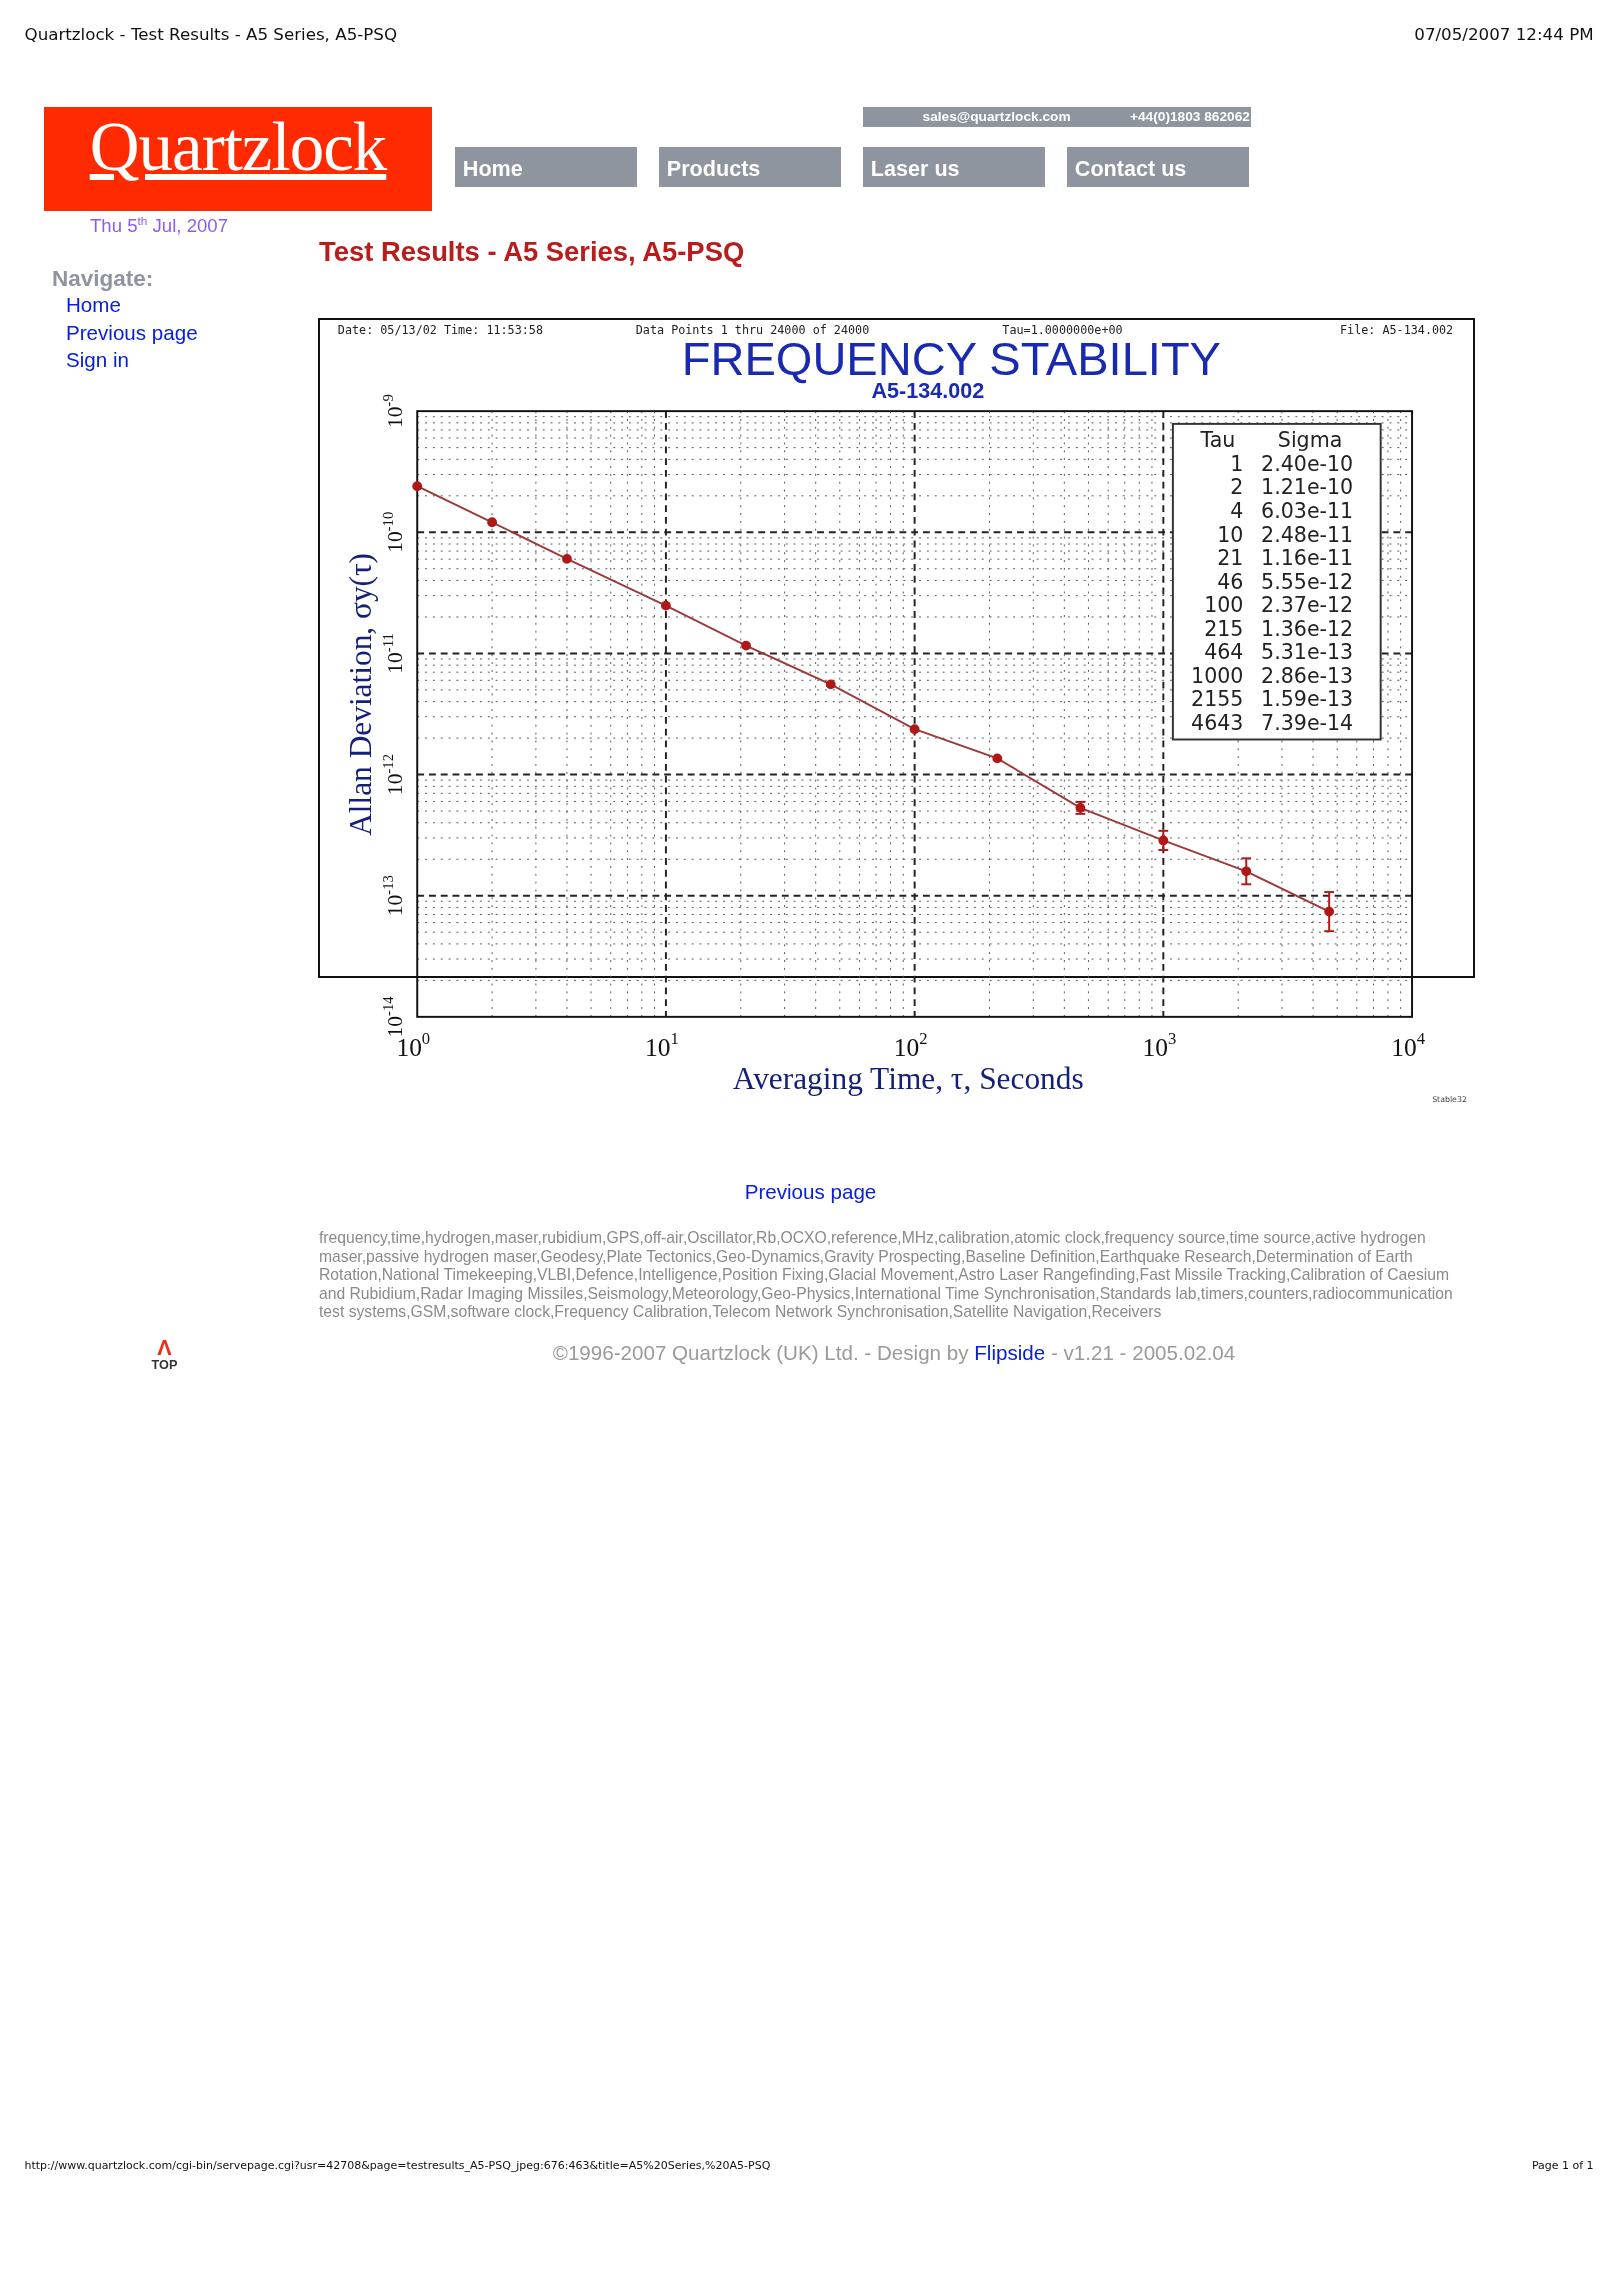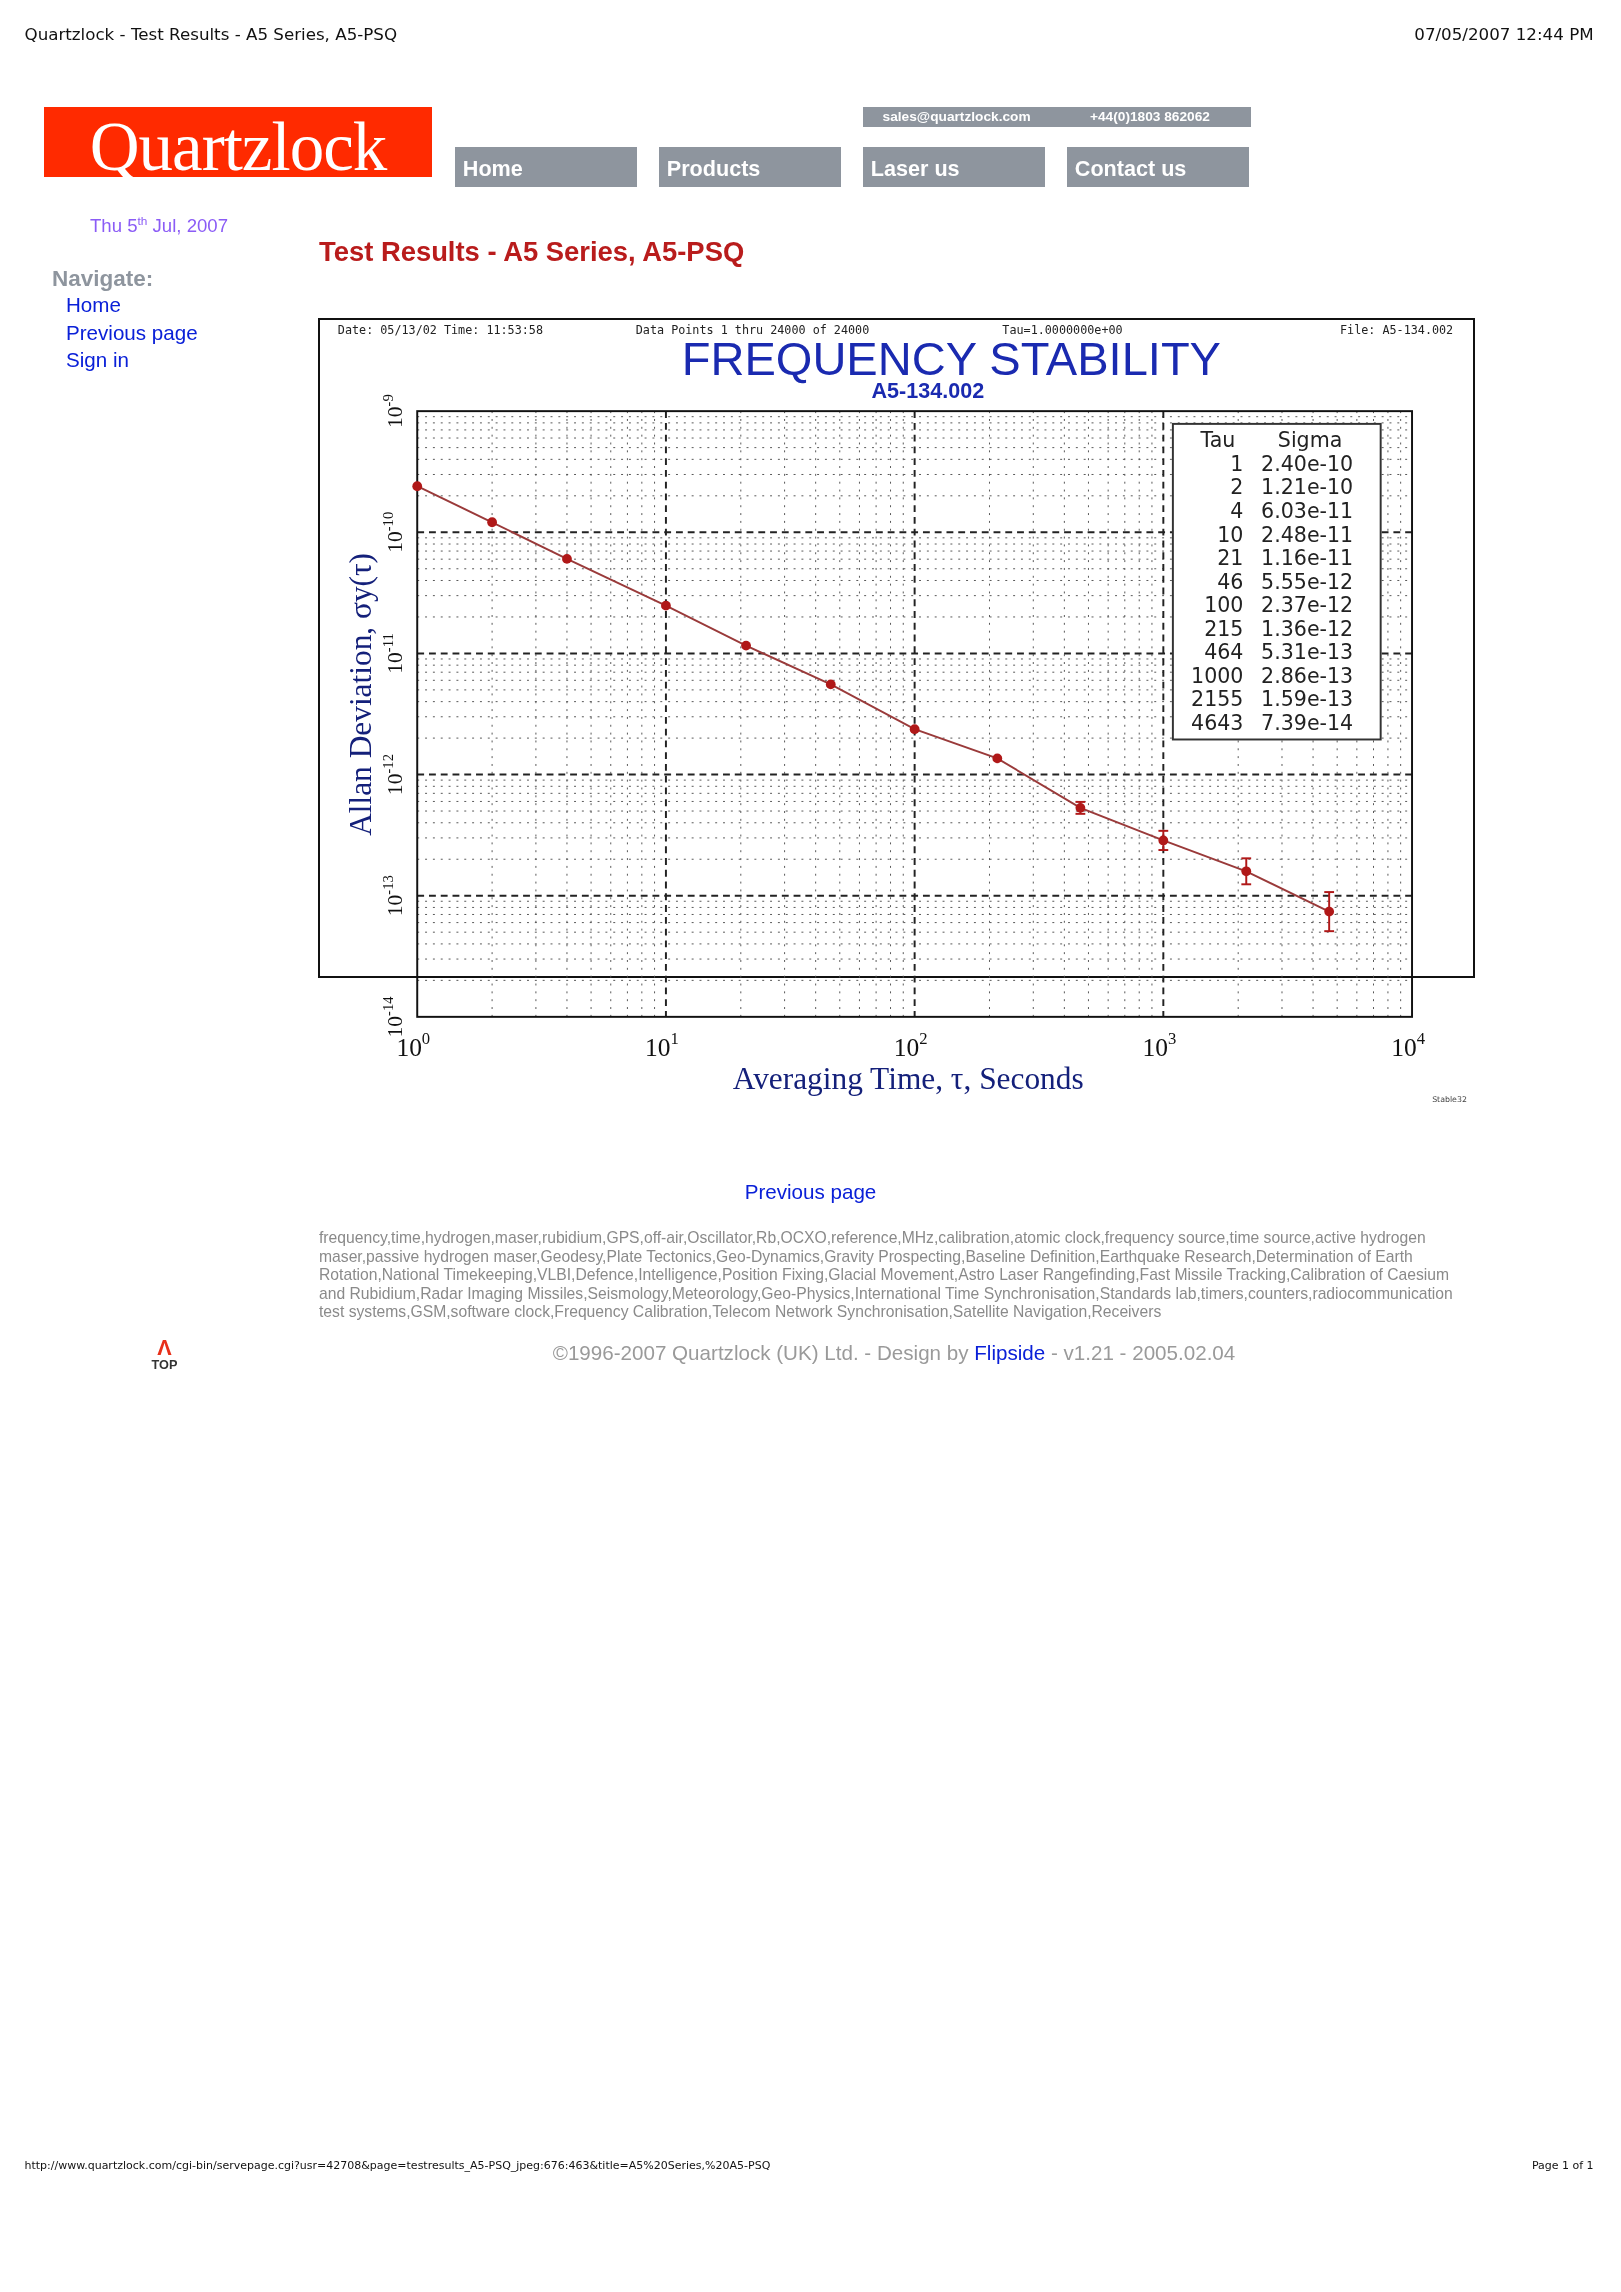--- a/index.html
+++ b/index.html
@@ -1,23 +1,23 @@
 <!DOCTYPE html>
 <html><head>
 <meta charset="utf-8">
 <style>
   html, body { margin:0; padding:0; background:#ffffff; }
   body { width:1621px; height:2293px; position:relative; font-family:"Liberation Sans", sans-serif; overflow:hidden; }
   .print-hdr { position:absolute; top:23.5px; font-family:"DejaVu Sans", sans-serif; font-size:16.7px; color:#111; }
   .print-ftr { position:absolute; top:2159px; font-family:"DejaVu Sans", sans-serif; font-size:11px; color:#111; }
-  .logo { position:absolute; left:44px; top:107px; width:388px; height:70px; background:#ff2a00; color:#fff;
-          font-family:"Liberation Serif", serif; font-size:69px; line-height:80px; text-align:center; letter-spacing:-1px; }
+  .logo { position:absolute; left:44px; top:107px; width:388px; height:104px; background:#ff2a00; color:#fff;
+          font-family:"Liberation Serif", serif; font-size:69px; line-height:80px; text-align:center; letter-spacing:-1px;text-decoration:underline; }
   .contact-bar { position:absolute; left:863px; top:107px; width:388px; height:19.6px; background:#8e959e; color:#fff;
                  font-size:13.7px; font-weight:bold; line-height:19.6px; }
-  .contact-bar span { position:absolute; top:0; }
+  .contact-bar span { position:absolute; top:0;margin-left:40px; }
   .nav-btn { position:absolute; top:147px; width:182px; height:40px; background:#8e959e; color:#fff; font-weight:bold;
              font-size:21.6px; line-height:43px; padding-left:7.8px; box-sizing:border-box; cursor:pointer; }
   .date { position:absolute; left:90px; top:214px; font-size:18.6px; color:#8b5cf6; }
   .date sup { font-size:11.8px; }
   .nav-head { position:absolute; left:52px; top:266px; font-size:22.5px; font-weight:bold; color:#8e959e; }
   .side-link { position:absolute; left:66px; font-size:20.6px; color:#0a20d8; cursor:pointer; }
   .page-title { position:absolute; left:319px; top:236px; font-size:27.4px; font-weight:bold; color:#b91c1c; }
   .chart-frame { position:absolute; left:318px; top:318px; width:1157px; height:660px; border:2px solid #111; box-sizing:border-box; background:#fff; }
   .prev-center { position:absolute; left:0; width:1621px; top:1180px; text-align:center; font-size:20.6px; color:#0a20d8; cursor:pointer; }
   .keywords { position:absolute; left:319px; top:1229px; width:1157px; font-size:15.7px; line-height:18.6px; color:#8a8a8a; }

